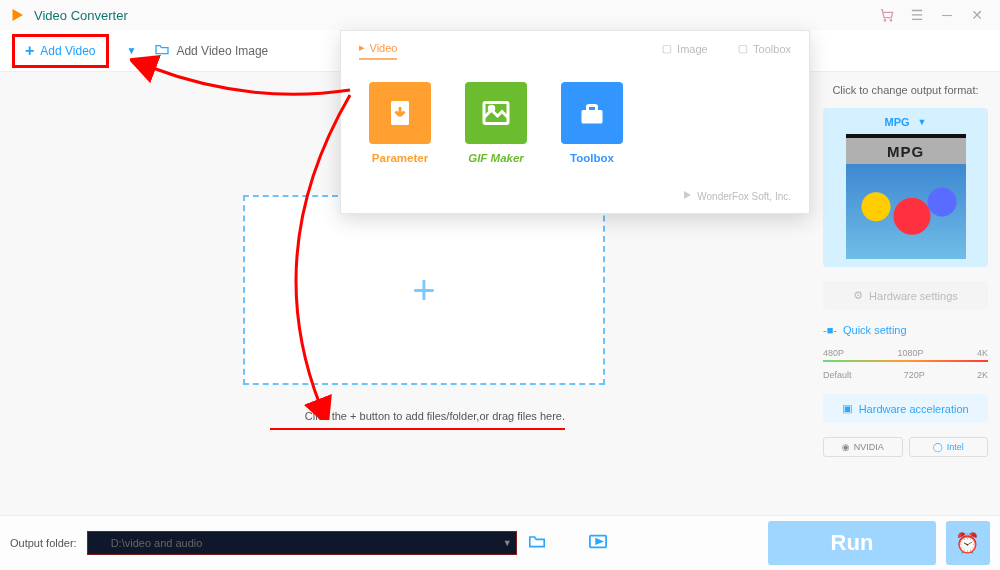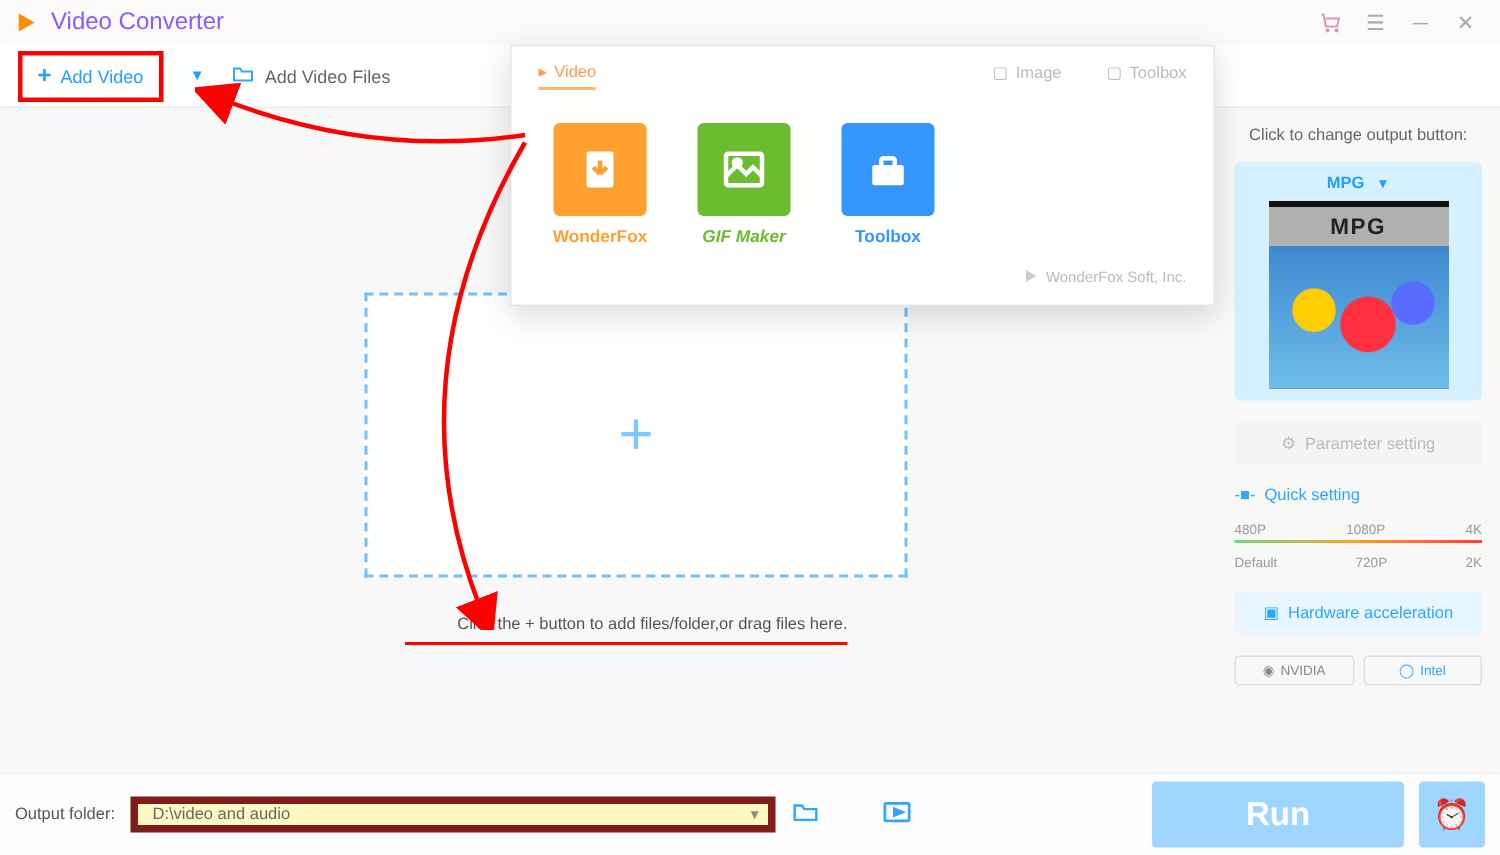--- a/index.html
+++ b/index.html
@@ -1,21 +1,21 @@
 <!DOCTYPE html>
 <html><head>
 <meta charset="utf-8">
 <style>
   * { box-sizing: border-box; margin: 0; padding: 0; font-family: -apple-system, Segoe UI, Arial, sans-serif; }
   body { width: 1000px; height: 570px; background: #f8f8f8; overflow: hidden; position: relative; }
 
   
   .titlebar { height: 30px; display: flex; align-items: center; padding: 0 8px; background: #fafafa; }
   .titlebar .logo { width: 18px; height: 18px; margin-right: 8px; }
-  .titlebar .title { font-size: 16px; color: #8b5cf6; flex: 1; }
+  .titlebar .title { font-size: 13px; color: #0f766e; flex: 1; }
   .titlebar .ctrl { width: 30px; height: 20px; display: flex; align-items:center; justify-content:center; color:#aaa; font-size:14px; cursor:pointer; }
 
   
   .toolbar { height: 42px; display:flex; align-items:center; padding: 0 12px; gap: 18px; background: #fff; border-bottom: 1px solid #eee; }
   .add-files { display:flex; align-items:center; gap: 6px; padding: 5px 10px; font-size: 12px; color:#1f9fff; cursor:pointer; border: 3px solid #ff0000; }
   .add-files .plus { font-weight:bold; font-size:16px; }
   .chevron-down { color:#1f9fff; font-size:10px; cursor:pointer; }
   .add-folder { display:flex; align-items:center; gap:6px; font-size:12px; color:#666; cursor:pointer; }
   .folder-icon { color:#1f9fff; }
 
@@ -28,21 +28,21 @@
   .pop-item { width: 78px; display:flex; flex-direction:column; align-items:center; gap:8px; cursor:pointer; }
   .pop-item .box { width:62px; height:62px; border-radius:4px; display:flex; align-items:center; justify-content:center; }
   .pop-item .lbl { font-size:11.5px; font-weight:600; }
   .pop-item.converter { border:3px solid #ff0000; padding:4px; }
   .pop-item.converter .box { background:#ff9f2f; }
   .pop-item.converter .lbl { color:#ff9f2f; }
   .pop-item.downloader .box { background:#ff9f2f; } .pop-item.downloader .lbl { color:#ff9f2f; }
   .pop-item.recorder .box { background:#ff9f2f; } .pop-item.recorder .lbl { color:#ff9f2f; }
   .pop-item.gif .box { background:#6bbc2e; } .pop-item.gif .lbl { color:#6bbc2e;font-style:italic; }
   .pop-item.toolbox .box { background:#3396ff; } .pop-item.toolbox .lbl { color:#3396ff; }
-  .pop-footer { text-align:right; font-size:10px; color:#bbb; padding: 4px 4px 4px; display:flex; justify-content:flex-end; align-items:center; gap:4px;}
+  .pop-footer { text-align:right; font-size:10px; color:#bbb; padding: 4px 4px 4px; display:flex; justify-content:flex-end; align-items:center; gap:4px;margin-top:11px;}
 
   
   .dropzone { position:absolute; top:195px; left:243px; width:362px; height:190px; border: 2px dashed #6bc2ff; background:#fff; }
   .dropzone .plusbig { position:absolute; left:50%; top:50%; transform:translate(-50%,-50%); font-size:40px; color:#7cc8ff; font-weight:200; }
   .droptext { position:absolute; top:410px; left:270px; font-size:11px; color:#555; border-bottom:2px solid #ff0000; padding-bottom:6px; width:295px; text-align:right; }
 
   
   .rpanel { position:absolute; right:12px; top:80px; width:165px; display:flex; flex-direction:column; gap:8px; font-size:11px; color:#666; }
   .rpanel .hint { text-align:center; padding: 4px 0; }
   .fmt-box { background:#d5f0ff; border-radius:4px; padding:8px; }
@@ -57,21 +57,21 @@
   .qs-scale .line { position:absolute; top:12px; left:0; right:0; height:2px; background:linear-gradient(90deg,#6bdc7b,#ff9b2f,#ff3b3b);}
   .qs-scale .ticks { display:flex; justify-content:space-between; font-size:9px; color:#999; position:absolute; top:0; left:0; right:0;}
   .qs-scale .ticks2 { display:flex; justify-content:space-between; font-size:9px; color:#999; position:absolute; bottom:-4px; left:0; right:0;text-align:right;}
   .hw-btn { background:#eaf6ff; color:#2aa8ff; padding:8px; border-radius:3px; display:flex; align-items:center; justify-content:center; gap:6px; margin-top:10px; cursor:pointer;}
   .gpu-row { display:flex; gap:6px; margin-top:6px;}
   .gpu { flex:1; border:1px solid #ddd; border-radius:3px; padding:4px 2px; display:flex; align-items:center; justify-content:center; gap:4px; font-size:9px; color:#888; cursor:pointer;}
 
   
   .footer { position:absolute; bottom:0; left:0; right:0; height:55px; background:#fdfdfd; border-top:1px solid #eee; display:flex; align-items:center; padding: 0 10px; gap:10px; }
   .footer .lbl { font-size:11px; color:#555;}
-  .footer .pathbox { flex:0 0 430px; border:5px solid #7f1d1d; height:24px; display:flex; align-items:center; padding:0 10px; font-size:11px; color:#666; background:#fef9c3; position:relative;}
+  .footer .pathbox { flex:0 0 430px; border:1px solid #7f1d1d; height:24px; display:flex; align-items:center; padding:0 23px; font-size:11px; color:#666; background:#0f172a; position:relative;}
   .footer .pathbox .dd { position:absolute; right:4px; color:#888; font-size:9px;}
   .footer .ficon { color:#2aa8ff; cursor:pointer; font-size:16px;}
   .run-btn { margin-left:auto; width:168px; height:44px; background:#9fd6ff; color:#fff; font-size:22px; font-weight:600; display:flex; align-items:center; justify-content:center; border-radius:3px; cursor:pointer;}
   .clock-btn { width:44px; height:44px; background:#9fd6ff; color:#fff; display:flex; align-items:center; justify-content:center; border-radius:3px; cursor:pointer; font-size:20px;}
 
   
   .arrow-svg { position:absolute; pointer-events:none; z-index:60;}
 
 </style>
 </head>
@@ -101,21 +101,21 @@
     <span class="plus">+</span>
     <span>Add Video</span>
   </div>
   <span class="chevron-down">▼</span>
   <div class="add-folder">
     <span class="folder-icon">
       <svg width="16" height="14" viewBox="0 0 24 20" fill="none" stroke="#2aa8ff" stroke-width="2">
           <path d="M3 5h6l2 3h10v9H3z"></path>
         </svg>
     </span>
-    <span>Add Video Files</span>
+    <span>Add Video Image</span>
   </div>
 </div>
 
 <div class="popover">
   <div class="pop-tabs">
     <div class="pop-tab active">
       <span>▸</span>
       <span>Video</span>
     </div>
     <div style="flex:1"></div>
@@ -129,21 +129,21 @@
     </div>
   </div>
   <div class="pop-grid">
     <div class="pop-item downloader">
       <div class="box">
           <svg width="36" height="36" viewBox="0 0 24 24" fill="#fff">
             <rect x="6" y="4" width="12" height="16" rx="1" fill="#fff"></rect>
             <path d="M12 8v6m0 0l-3-3m3 3l3-3" stroke="#ff9f2f" stroke-width="2"></path>
           </svg>
         </div>
-      <span class="lbl">WonderFox</span>
+      <span class="lbl">Parameter</span>
     </div>
     <div class="pop-item gif">
       <div class="box">
           <svg width="36" height="36" viewBox="0 0 24 24" fill="none" stroke="#fff" stroke-width="2">
             <rect x="4" y="5" width="16" height="14" rx="1"></rect>
             <path d="M4 15l5-5 4 4 3-3 4 4"></path>
             <circle cx="9" cy="9" r="1.5" fill="#fff"></circle>
           </svg>
         </div>
       <span class="lbl">GIF Maker</span>
@@ -165,34 +165,34 @@
     <span>WonderFox Soft, Inc.</span>
   </div>
 </div>
 
 <div class="dropzone">
   <span class="plusbig">+</span>
 </div>
 <div class="droptext">Click the + button to add files/folder,or drag files here.</div>
 
 <div class="rpanel">
-  <div class="hint">Click to change output button:</div>
+  <div class="hint">Click to change output format:</div>
   <div class="fmt-box">
     <div class="fmt-head">
       <span>MPG</span>
       <span class="arrow">▼</span>
     </div>
     <div class="thumb">
       <div class="mpg-band">MPG</div>
       <div class="balloons"></div>
     </div>
   </div>
   <div class="param-btn">
     <span>⚙</span>
-    <span>Parameter setting</span>
+    <span>Hardware settings</span>
   </div>
   <div class="qs-label">
     <span>-■-</span>
     <span>Quick setting</span>
   </div>
   <div class="qs-scale">
     <div class="ticks">
       <span>480P</span>
       <span>1080P</span>
       <span>4K</span>

